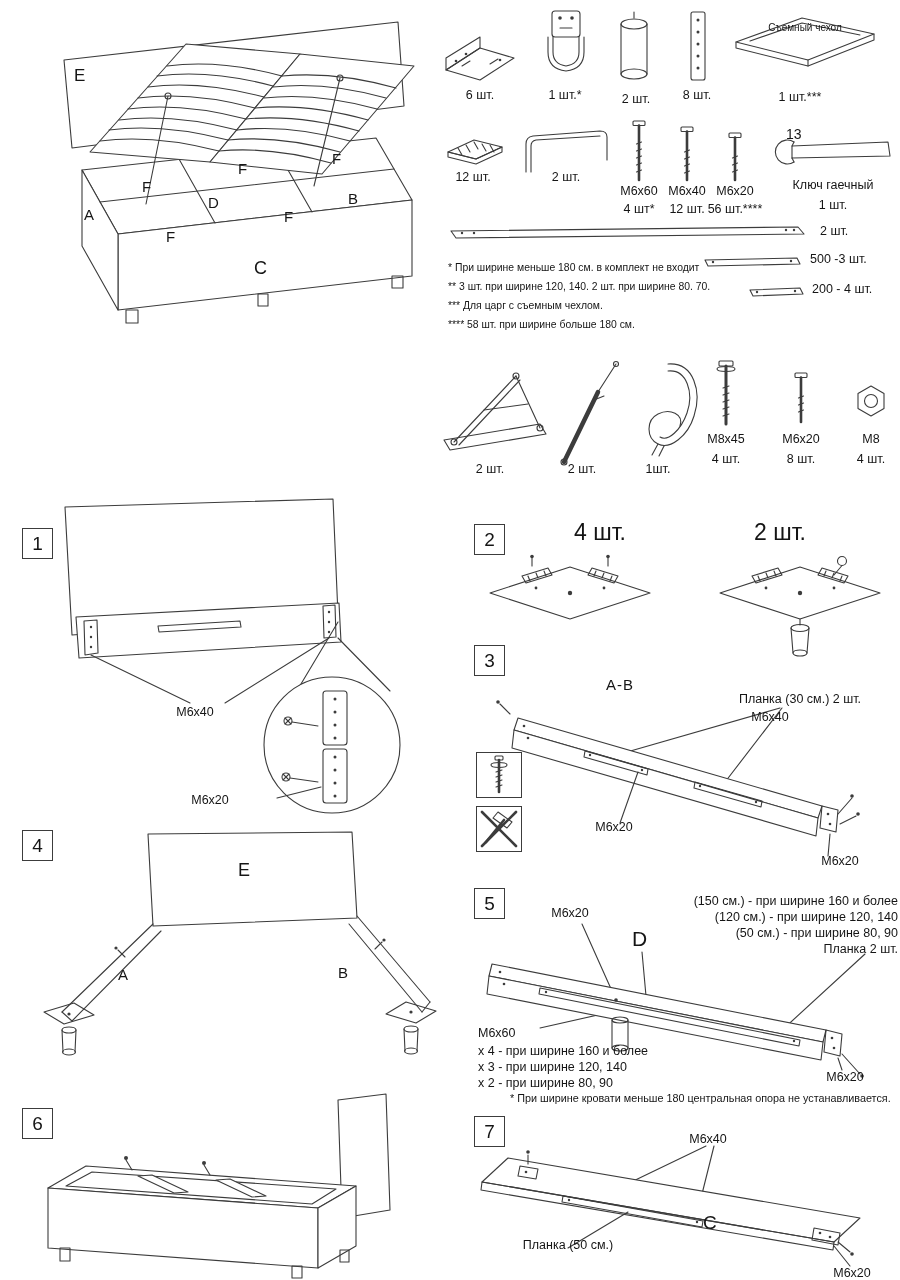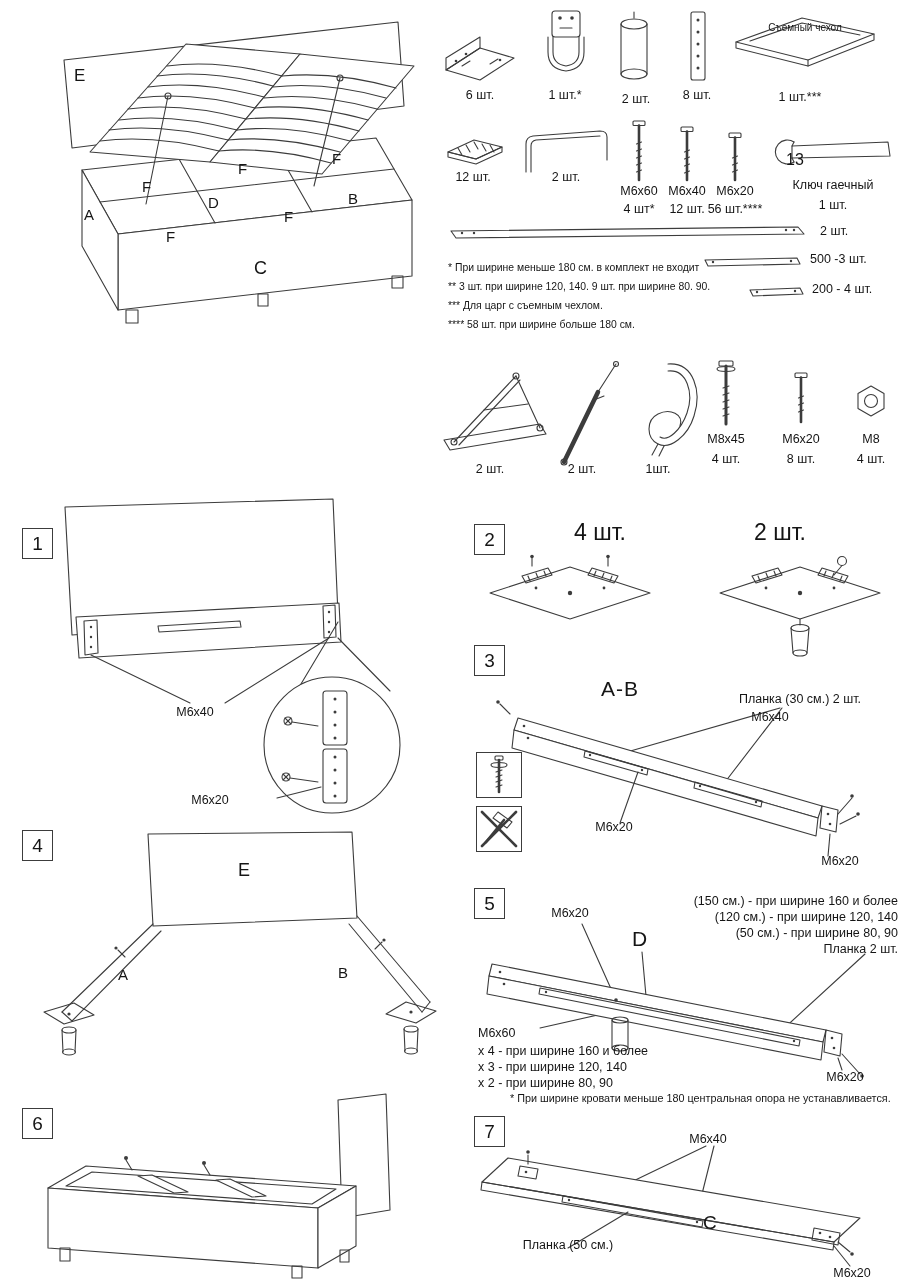--- a/index.html
+++ b/index.html
@@ -188,21 +188,21 @@
     </svg>
     <div class="lbl c" style="left:295px;top:66px">М6х20</div>
     <div class="lbl c" style="left:295px;top:84px">56 шт.****</div>
 
     <svg style="left:330px;top:14px;width:126px;height:40px" viewBox="0 0 126 40">
       <path d="M24,10 A12,12 0 1 0 24,30"></path>
       <polygon points="22,14 118,10 120,24 22,26"></polygon>
       <line x1="24" y1="10" x2="22" y2="14"></line>
         <line x1="24" y1="30" x2="22" y2="26"></line>
     </svg>
-    <div class="lbl" style="left:346px;top:32px;font-size:16px">13</div>
+    <div class="lbl" style="left:346px;top:8px;font-size:14px">13</div>
     <div class="lbl c" style="left:393px;top:60px">Ключ гаечный</div>
     <div class="lbl c" style="left:393px;top:80px">1 шт.</div>
   </div>
 
   <div class="abs" style="left:448px;top:224px;width:452px;height:80px">
     <svg style="left:0;top:2px;width:360px;height:14px" viewBox="0 0 360 14">
       <polygon points="3,5 350,1 356,8 8,12"></polygon>
       <circle class="dot" cx="14" cy="7" r="1.2"></circle>
         <circle class="dot" cx="26" cy="7" r="1.2"></circle>
       <circle class="dot" cx="338" cy="4" r="1.2"></circle>
@@ -220,21 +220,21 @@
     <svg style="left:300px;top:62px;width:58px;height:12px" viewBox="0 0 58 12">
       <polygon points="2,4 52,2 55,8 5,10"></polygon>
       <circle class="dot" cx="9" cy="6" r="1.2"></circle>
         <circle class="dot" cx="47" cy="5" r="1.2"></circle>
     </svg>
     <div class="lbl" style="left:364px;top:58px">200 - 4 шт.</div>
   </div>
 
   <div class="abs" style="left:448px;top:262px;width:262px">
     <div class="lbl small" style="left:0;top:0">* При ширине меньше 180 см. в комплект не входит</div>
-    <div class="lbl small" style="left:0;top:19px">** 3 шт. при ширине  120, 140. 9 шт. при ширине 80. 90.</div>
+    <div class="lbl small" style="left:0;top:19px">** 3 шт. при ширине  120, 140. 2 шт. при ширине 80. 70.</div>
     <div class="lbl small" style="left:0;top:38px">*** Для царг с съемным чехлом.</div>
     <div class="lbl small" style="left:0;top:57px">**** 58 шт. при ширине больше 180 см.</div>
   </div>
 
 
   <div class="abs" style="left:440px;top:354px;width:460px;height:132px">
     <svg style="left:0;top:12px;width:112px;height:92px" viewBox="0 0 112 92">
       <polygon points="4,74 100,58 106,68 10,84"></polygon>
       <line x1="14" y1="76" x2="76" y2="10"></line>
         <line x1="19" y1="79" x2="80" y2="14"></line>
@@ -420,21 +420,21 @@
         <circle class="dot" cx="358" cy="166" r="1.3"></circle>
           <circle class="dot" cx="360" cy="176" r="1.3"></circle>
         <circle class="dot" cx="382" cy="148" r="1.8"></circle>
           <line x1="382" y1="150" x2="368" y2="166"></line>
         <circle class="dot" cx="388" cy="166" r="1.8"></circle>
           <line x1="386" y1="168" x2="370" y2="176"></line>
       </g>
       <line x1="150" y1="175" x2="168" y2="124"></line>
       <line x1="358" y1="208" x2="360" y2="186"></line>
     </svg>
-    <div class="lbl c" style="left:150px;top:28px;font-size:21px;letter-spacing:1px">A-B</div>
+    <div class="lbl c" style="left:150px;top:28px;font-size:15px;letter-spacing:1px">A-B</div>
     <div class="lbl c" style="left:330px;top:44px">Планка (30 см.)  2 шт.</div>
     <div class="lbl c" style="left:300px;top:62px">М6х40</div>
     <div class="lbl c" style="left:144px;top:172px">М6х20</div>
     <div class="lbl c" style="left:370px;top:206px">М6х20</div>
     <div class="iconbox" style="left:6px;top:104px">
       <svg viewBox="0 0 42 42" style="width:42px;height:42px">
         <rect x="17" y="2" width="8" height="4" rx="1"></rect>
         <ellipse cx="21" cy="11" rx="8" ry="2.5"></ellipse>
         <line class="thick" x1="21" y1="6" x2="21" y2="38"></line>
         <line x1="18" y1="18" x2="24" y2="16"></line>

